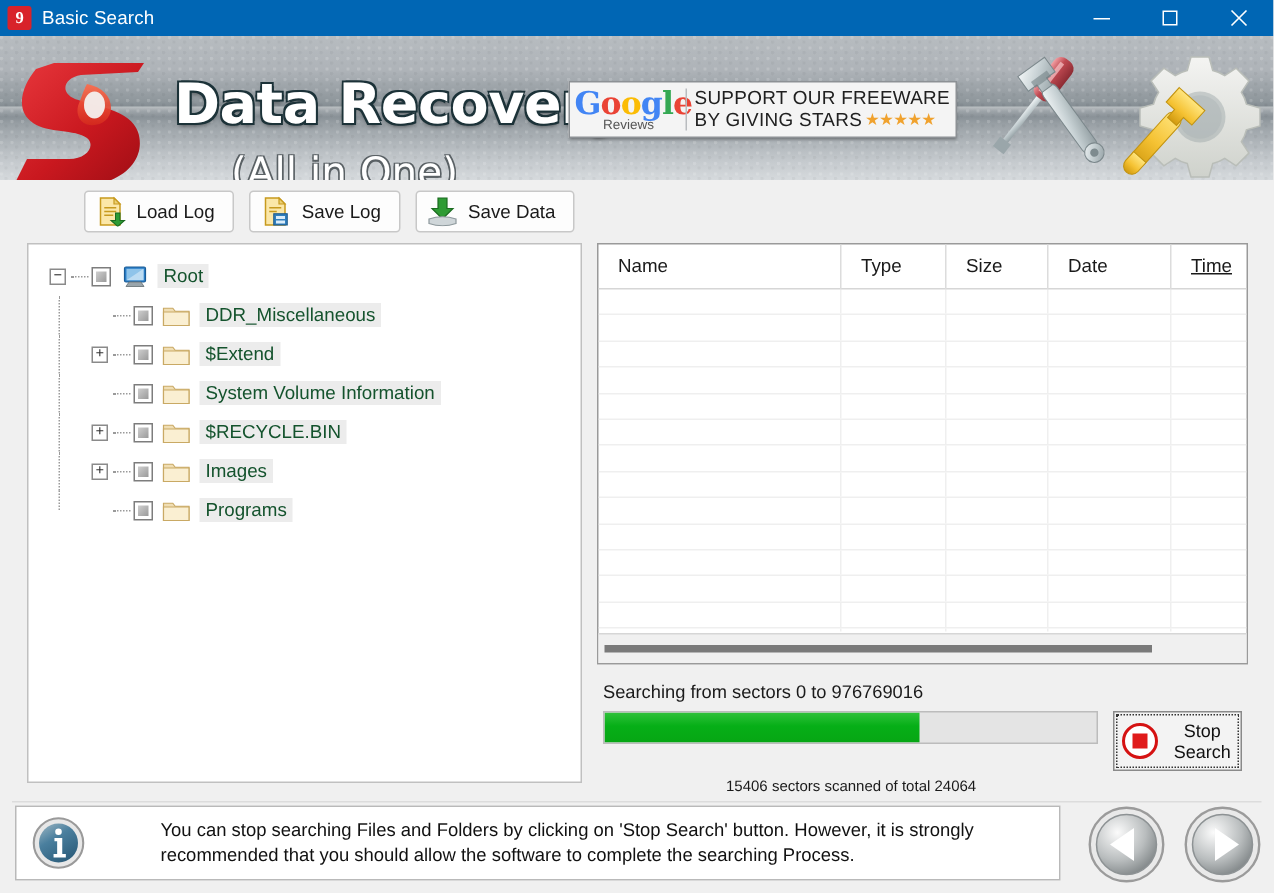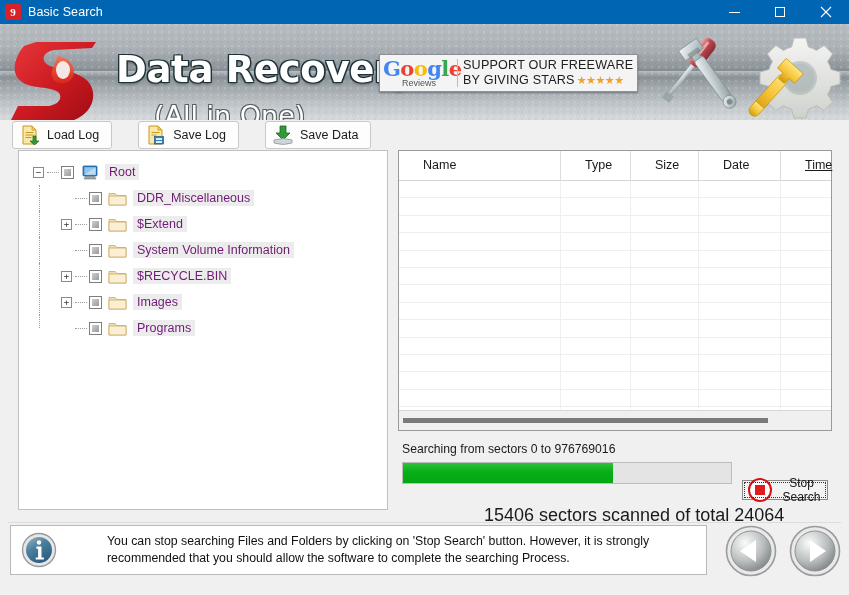--- a/index.html
+++ b/index.html
@@ -85,23 +85,24 @@
   .glogo .word span { font-weight: bold; }
   .glogo .rev { font-size: 9px; color: #555; margin-top: -1px; font-family: "Liberation Sans", sans-serif; }
   .gdiv { width: 1px; align-self: stretch; background: #b9bcbf; margin: 4px 5px 4px 2px; }
   .gtext { font-size: 12.6px; color: #202020; line-height: 15px; font-family: "Liberation Sans", sans-serif; letter-spacing: .2px; }
   .stars { color: #f0a22e; font-size: 11px; letter-spacing: -.5px; }
 
   .tools-art { position: absolute; right: 2px; top: 6px; z-index: 3; }
 
   
   .toolbar {
-    height: 30px; background: #f0f0f0; display: flex; align-items: center;
-    padding-left: 12px; gap: 26px;
+    height: 42px; background: #f0f0f0; display: flex; align-items: center;
+    padding-left: 12px; gap: 10px;
     border-bottom: 1px solid #f0f0f0;
+    margin-left: 44px;
   }
   .tbtn {
     height: 28px; min-width: 96px; background: #fdfdfd;
     border: 1px solid #c8c8c8; border-radius: 3px;
     display: flex; align-items: center; gap: 7px; padding: 0 12px 0 7px;
     font-size: 12.5px; color: #1a1a1a; cursor: default;
   }
 
   
   .content { position: relative; height: 372px; background: #f0f0f0; padding: 0 14px; }
@@ -123,30 +124,30 @@
   .vline { position: absolute; left: -22px; top: 0; bottom: 0; border-left: 1px dotted #9a9a9a; }
   .cbox {
     width: 13px; height: 13px; border: 1px solid #7d7d7d; background: #fff;
     flex: 0 0 auto; margin-right: 6px; position: relative;
   }
   .cbox::after {
     content: ""; position: absolute; left: 2px; top: 2px; right: 2px; bottom: 2px;
     background: linear-gradient(135deg, #cfcfcf 0%, #9a9a9a 100%);
   }
   .ficon { width: 19px; height: 15px; flex: 0 0 auto; margin-right: 6px; }
-  .tlabel { background: #ececec; padding: 1px 4px; color: #701a75; }
+  .tlabel { background: #ececec; padding: 1px 4px; color: #14532d; }
 
   
   .list-panel {
     position: absolute; left: 398px; top: 0; width: 434px; height: 281px;
     background: #fff; border: 1px solid #9a9a9a;
   }
   .lv-head { display: flex; height: 30px; border-bottom: 1px solid #d6d6d6; }
   .lv-head div {
-    font-size: 12.5px; color: #1a1a1a; padding: 7px 0 0 24px;
+    font-size: 12.5px; color: #1a1a1a; padding: 7px 0 0 13px;
     border-right: 1px solid #dcdcdc; height: 30px;
   }
   .lv-head div:last-child { border-right: none; text-decoration: underline; }
   .c-name { width: 162px; } .c-type { width: 70px; }
   .c-size { width: 68px; } .c-date { width: 82px; } .c-time { width: 50px; }
   .lv-body { position: relative; height: 228px; overflow: hidden; }
   .lv-row { height: 17.4px; border-bottom: 1px solid #efefef; display: flex; }
   .lv-row div { border-right: 1px solid #efefef; height: 100%; }
   .lv-row div:last-child { border-right: none; }
   .hscroll {
@@ -162,34 +163,33 @@
   .prog-row { display: flex; align-items: flex-start; gap: 10px; }
   .pbar {
     width: 330px; height: 22px; background: #e4e4e4;
     border: 1px solid #bcbcbc; position: relative; overflow: hidden;
   }
   .pfill {
     height: 100%;
     background: linear-gradient(180deg, #2fc13a 0%, #06af17 45%, #06a614 100%);
   }
   .stop-btn {
-    width: 86px; height: 20px; background: #f3f3f3; border: 1px solid #8a8a8a;
+    width: 86px; height: 40px; background: #f3f3f3; border: 1px solid #8a8a8a;
     outline: 1px dotted #333; outline-offset: -3px;
     display: flex; align-items: center; gap: 4px; padding-left: 5px;
     cursor: default;
-    margin-top: 18px;
   }
   .stop-ico {
     width: 24px; height: 24px; border-radius: 50%; border: 2.2px solid #d51212;
     display: flex; align-items: center; justify-content: center; flex: 0 0 auto;
     background: #fff;
   }
   .stop-ico i { width: 10px; height: 10px; background: #e01b1b; display: block; }
   .stop-txt { font-size: 12px; line-height: 14px; color: #111; text-align: center; flex: 1; }
-  .prog-sub { font-size: 18px; color: #1a1a1a; margin-top: 5px; padding-left: 82px; }
+  .prog-sub { font-size: 10px; color: #1a1a1a; margin-top: 5px; padding-left: 82px; }
 
   
   .footer { position: relative; height: 61px; background: #f0f0f0; }
   .info-box {
     position: absolute; left: 10px; top: 3px; width: 697px; height: 50px;
     background: #fff; border: 1px solid #b9b9b9;
     display: flex; align-items: center; padding: 0 10px; gap: 12px;
   }
   .info-ico { width: 36px; height: 36px; flex: 0 0 auto; }
   .info-text { font-size: 12.3px; color: #111; line-height: 17px; margin-left: 38px; }

